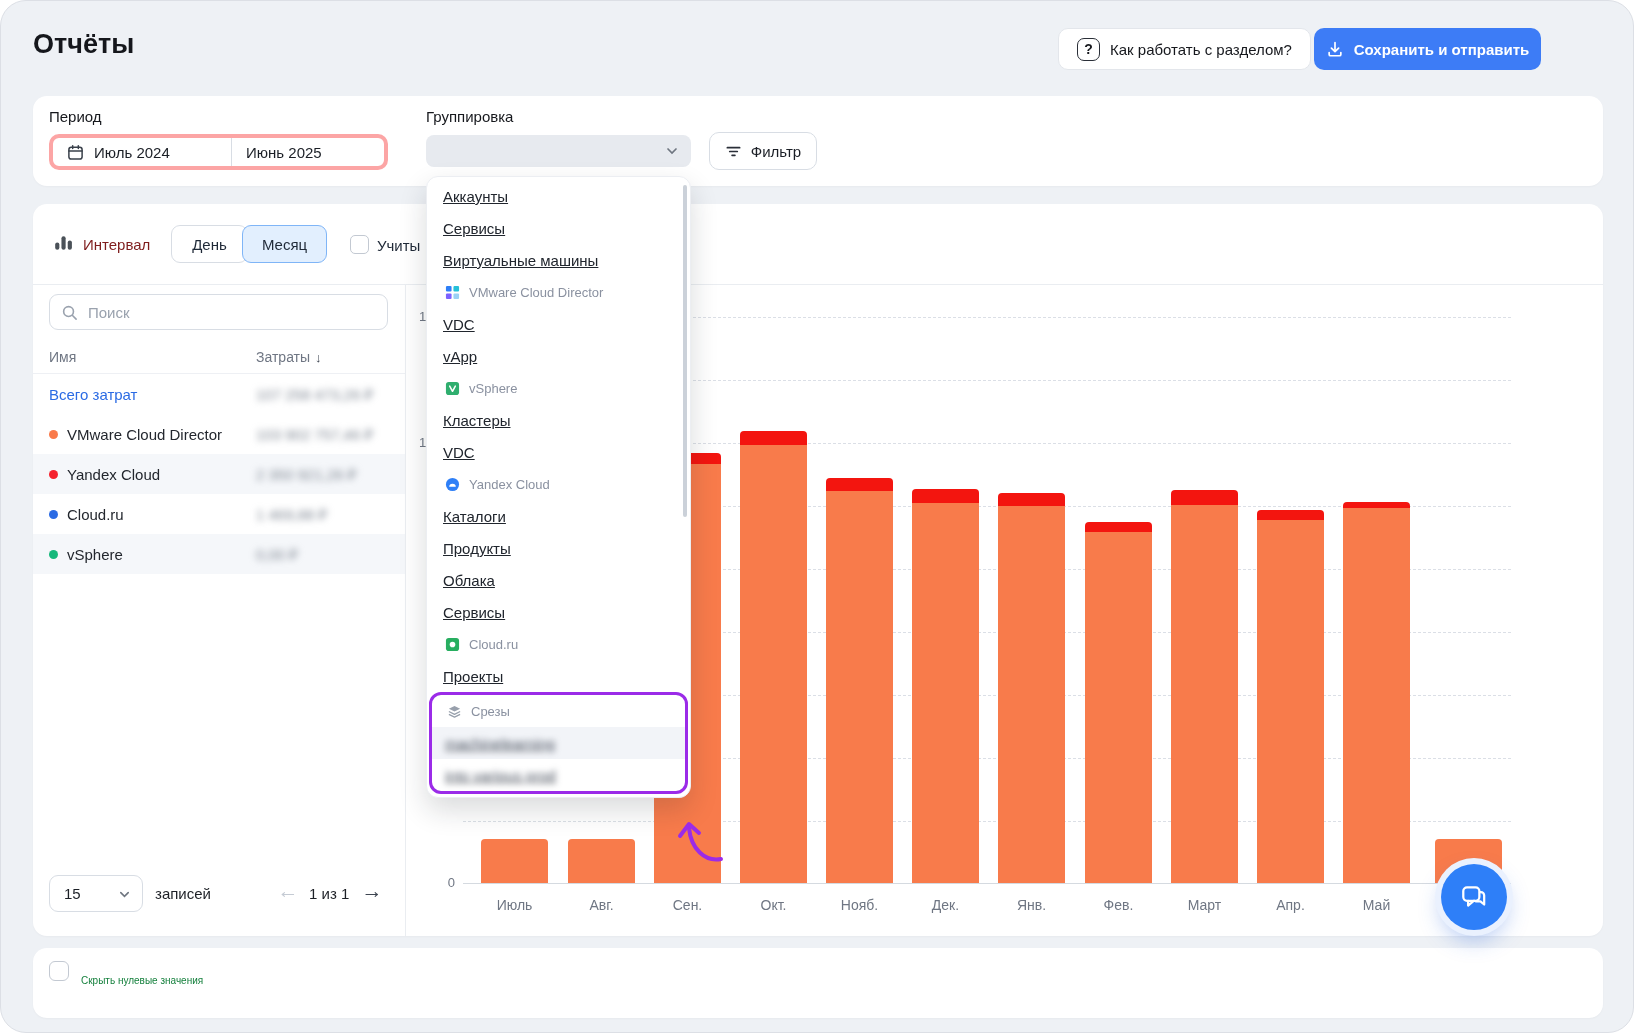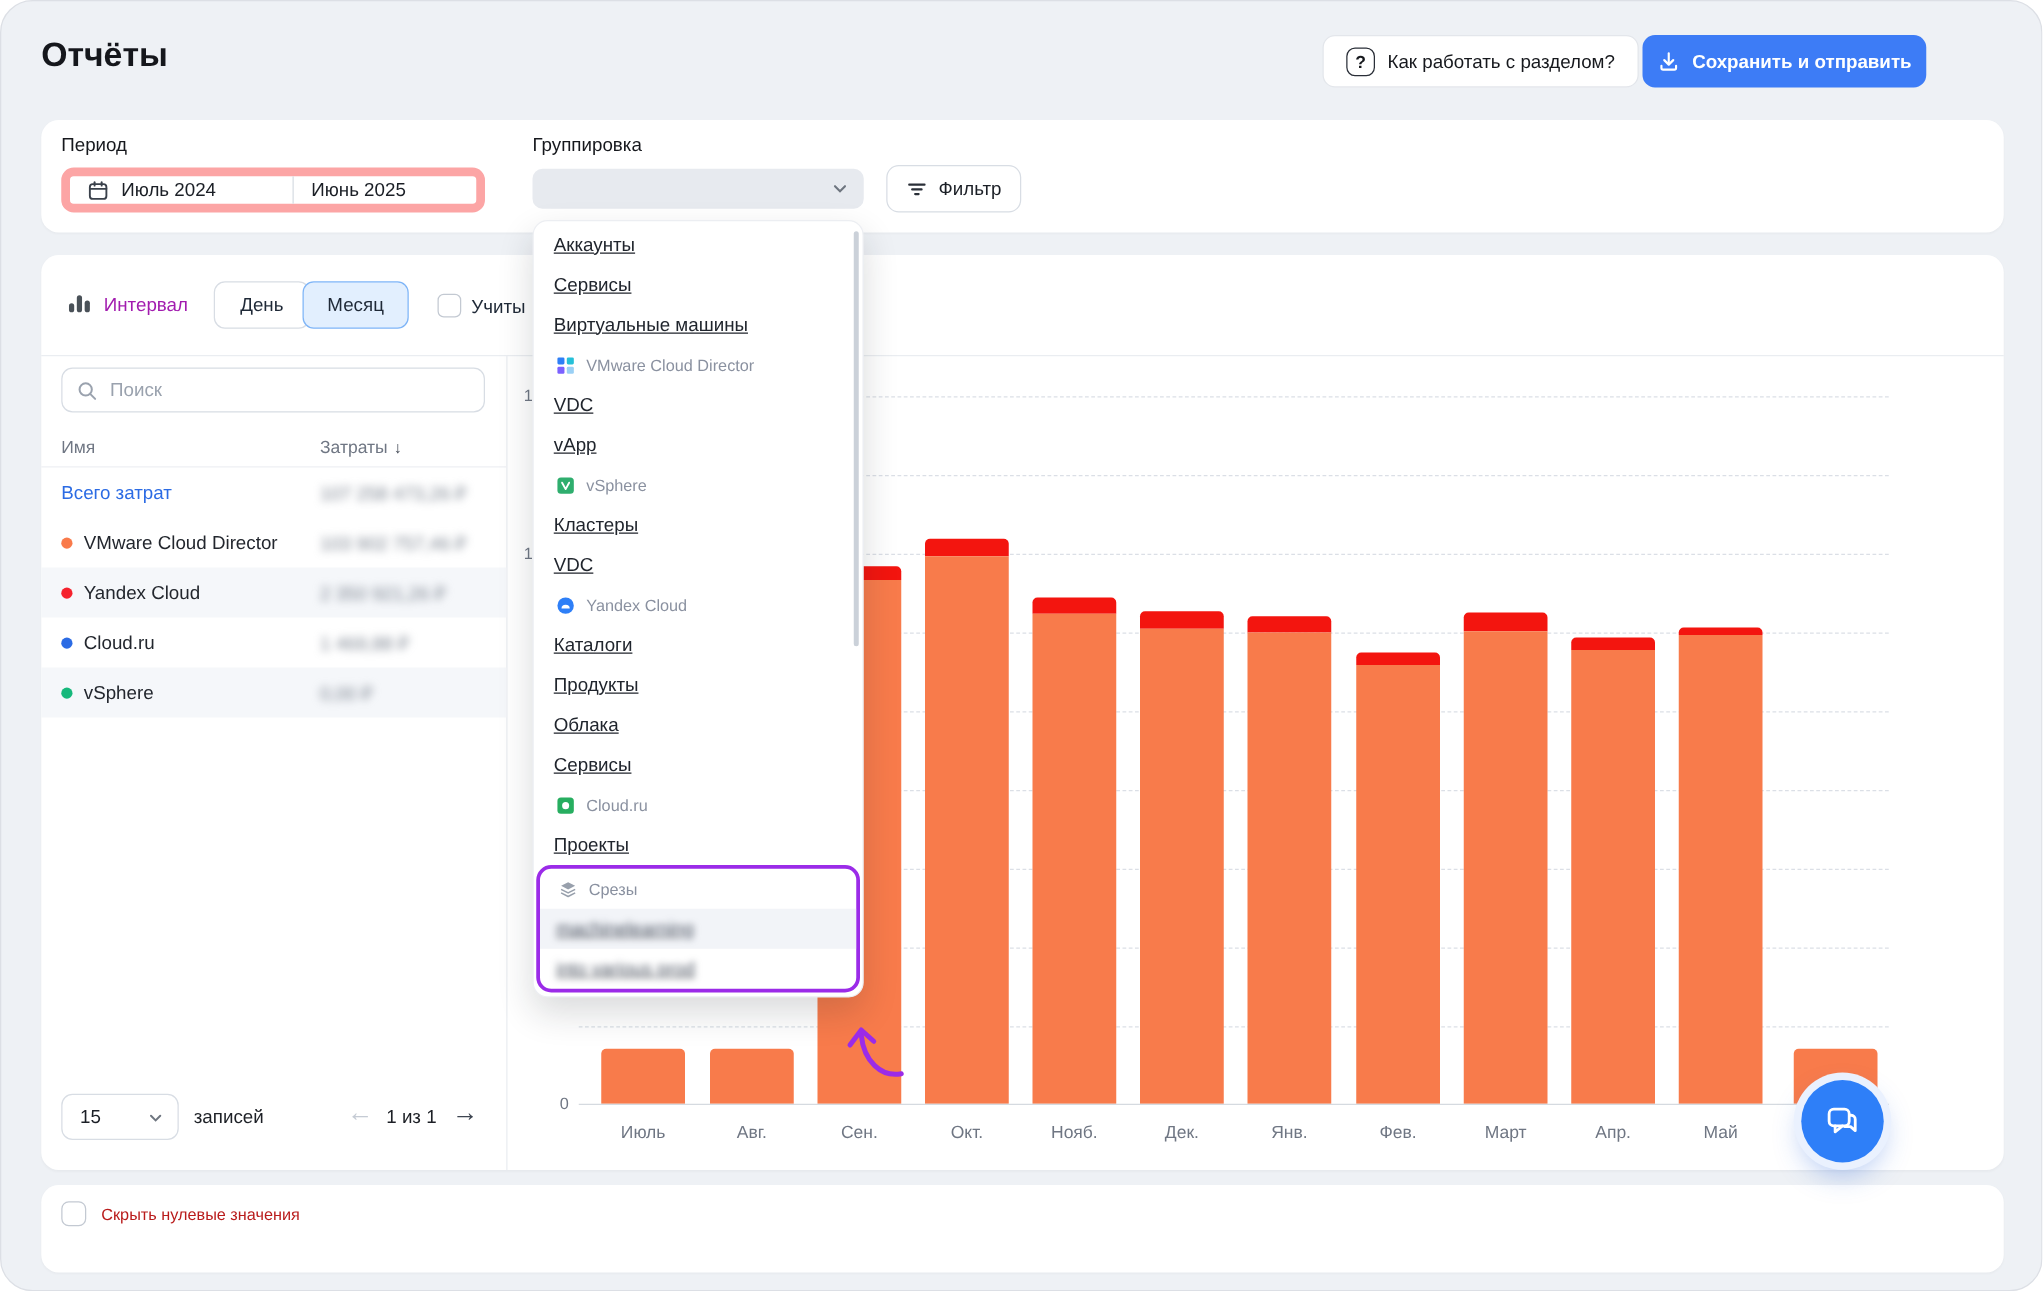--- a/index.html
+++ b/index.html
@@ -26,35 +26,35 @@
     left:1313px; top:27px; width:227px; height:42px;
     background:#3D7CF6; border:none; border-radius:10px; color:#fff;
     display:flex; align-items:center; justify-content:center; gap:10px;
     font-size:15px; font-weight:600; cursor:pointer;
   }
 
   
   #filter-card { left:32px; top:95px; width:1570px; height:90px; }
   .flabel { position:absolute; top:12px; font-size:15px; color:#16181D; }
   .date-range { position:absolute; left:16px; top:38px; width:339px; height:36px;
-    border:7px solid #fca5a5; border-radius:10px; background:#fff; display:flex; align-items:stretch; }
+    border:4px solid #fca5a5; border-radius:10px; background:#fff; display:flex; align-items:stretch; }
   .date-seg { display:flex; align-items:center; gap:10px; padding:0 14px; font-size:15px; cursor:pointer; }
   .date-seg.first { width:179px; border-right:1px solid #D8DDE4; }
   .grouping-select { position:absolute; left:393px; top:39px; width:265px; height:32px;
     background:#E7EAEF; border-radius:8px; cursor:pointer; }
   .grouping-select svg { position:absolute; right:12px; top:9px; }
   .filter-btn { position:absolute; left:676px; top:36px; width:108px; height:38px;
     background:#fff; border:1px solid #D8DDE4; border-radius:10px;
     display:flex; align-items:center; justify-content:center; gap:9px; font-size:15px; cursor:pointer; }
 
   
   #main-card { left:32px; top:203px; width:1570px; height:732px; }
   .hdivider { position:absolute; left:0; top:80px; width:1570px; height:1px; background:#EAEDF1; }
   .vdivider { position:absolute; left:372px; top:80px; width:1px; height:652px; background:#EAEDF1; }
-  .interval-label { position:absolute; left:50px; top:32px; font-size:15px; color:#a21caf; }
+  .interval-label { position:absolute; left:50px; top:32px; font-size:15px; color:#7f1d1d; }
   .seg-btn { position:absolute; top:21px; height:38px; display:flex; align-items:center; justify-content:center;
     font-size:15px; border-radius:9px; cursor:pointer; }
   .seg-day { left:138px; width:77px; background:#fff; border:1px solid #D8DDE4; color:#1F2937; }
   .seg-month { left:209px; width:85px; background:#E2EFFE; border:1px solid #7FB5F7; color:#1F2937; z-index:2; }
   .checkbox { border:1.6px solid #C3C9D2; border-radius:5px; background:#fff; cursor:pointer; }
   .vat-checkbox { position:absolute; left:317px; top:31px; width:19px; height:19px; }
   .vat-label { position:absolute; left:344px; top:33px; font-size:15px; color:#1F2937; white-space:nowrap; }
 
   .search-box { position:absolute; left:16px; top:90px; width:339px; height:36px;
     border:1px solid #D8DDE4; border-radius:9px; background:#fff; }
@@ -109,21 +109,21 @@
   .dd-hl .dd-group { padding-left:15px; }
   .dd-item.hov { background:#F2F4F8; }
   .dd-item.blurred span { filter:blur(3px); color:#4A5260; }
   .dd-scroll-thumb { position:absolute; right:3px; top:8px; width:4px; height:332px;
     background:#CBD1D9; border-radius:2px; cursor:pointer; }
   #slices-arrow { position:absolute; left:668px; top:800px; width:64px; height:66px; z-index:70; pointer-events:none; }
 
   
   #bottom-card { left:32px; top:947px; width:1570px; height:70px; }
   .hz-checkbox { position:absolute; left:16px; top:13px; width:20px; height:20px; border-radius:6px; }
-  .hz-label { position:absolute; left:48px; top:16px; font-size:13px; color:#b91c1c; }
+  .hz-label { position:absolute; left:48px; top:27px; font-size:10px; color:#15803d; }
 
   
   #chat-fab { position:absolute; left:1440px; top:863px; width:66px; height:66px; border-radius:50%;
     background:#2E7FF8; z-index:80; display:flex; align-items:center; justify-content:center; cursor:pointer;
     box-shadow:0 0 0 6px #EAF1FE, 0 10px 22px rgba(40,100,220,.35); }
 
   .icon { display:inline-flex; align-items:center; justify-content:center; }
 </style>
 </head>
 <body>

